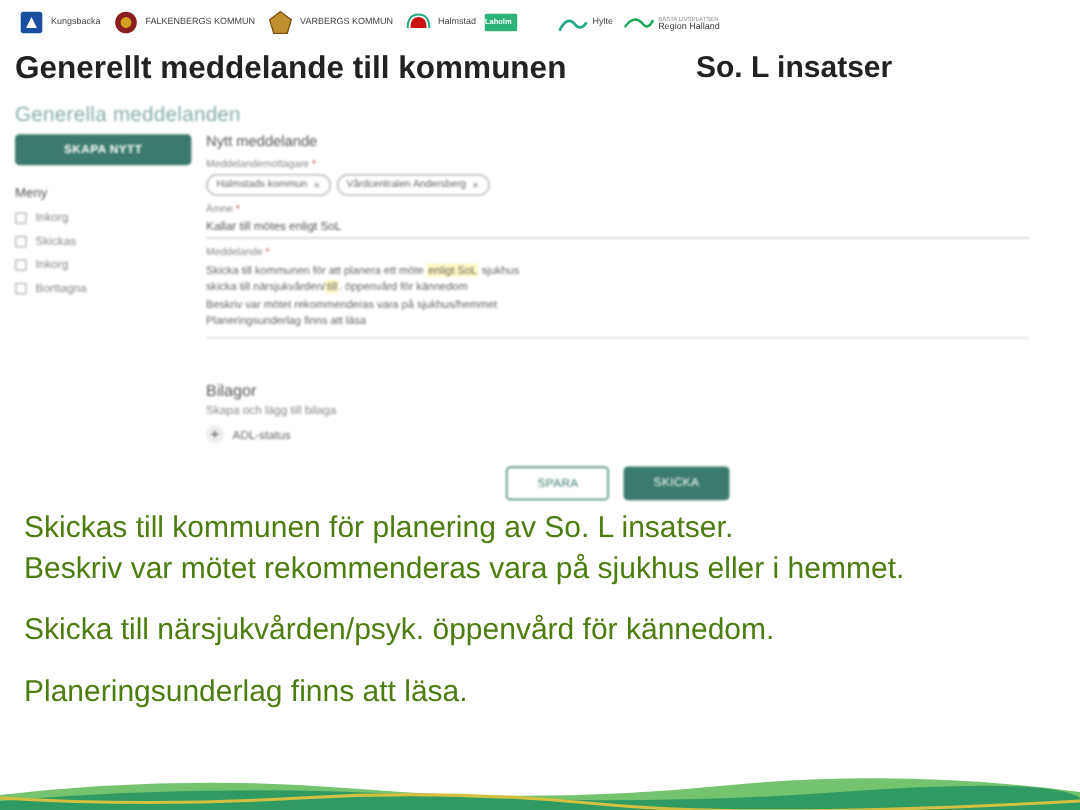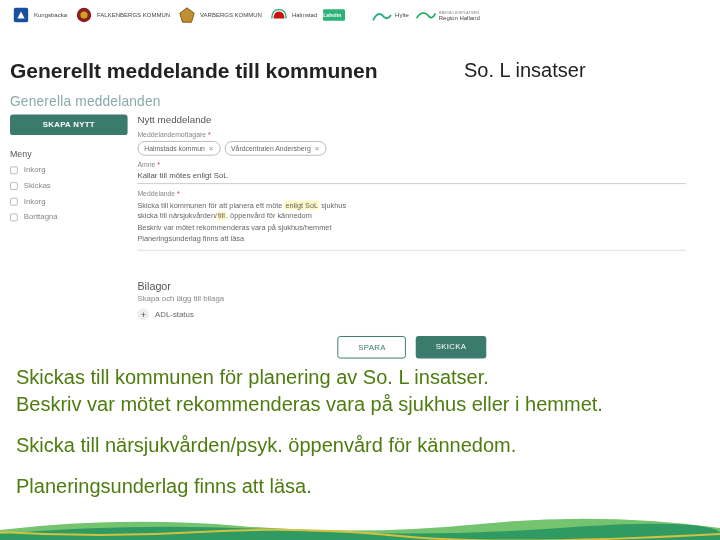--- a/index.html
+++ b/index.html
@@ -1,22 +1,22 @@
 <!DOCTYPE html>
 <html><head>
 <meta charset="utf-8">
 <style>
   * { box-sizing: border-box; margin: 0; padding: 0; }
   body { font-family: Arial, Helvetica, sans-serif; width: 720px; height: 540px; background: #fff; position: relative; overflow: hidden; }
   .logos { display: flex; align-items: center; gap: 6px; padding: 6px 10px 4px; }
   .logo { display: flex; align-items: center; gap: 2px; font-size: 6px; color: #444; }
   .logo svg { width: 22px; height: 18px; }
-  .title-row { display: flex; padding: 6px 10px 8px; margin-top: 25px; }
+  .title-row { display: flex; padding: 6px 10px 8px; }
   .title-left { flex: 0 0 64%; font-size: 21px; font-weight: 600; color: #222; }
-  .title-right { flex: 1; font-size: 20px; font-weight: 400; color: #222; padding-left: 6px; }
+  .title-right { flex: 1; font-size: 20px; font-weight: 700; color: #222; padding-left: 6px; }
   .content { display: flex; padding: 0 10px; flex-direction: column; }
   .app-col { flex: 0 0 64%; filter: blur(0.6px); transform: scale(0.98); transform-origin: top left; }
   .app-header { font-size: 14px; color: #8aa; padding: 2px 0 6px; font-weight: 500; letter-spacing: .2px; }
   .app-body { display: flex; gap: 10px; }
   .sidebar { width: 120px; }
   .skapa-btn { background: #3b7b6d; color: #fff; font-size: 8px; font-weight: 700; padding: 6px 10px; border-radius: 3px; text-align: center; margin-bottom: 14px; letter-spacing: .3px; }
   .menu-label { font-size: 9px; color: #555; margin-bottom: 6px; }
   .menu-item { display: flex; align-items: center; gap: 6px; font-size: 8px; color: #888; margin: 7px 0; }
   .menu-item .mi-icon { width: 8px; height: 8px; border: 1px solid #bbb; border-radius: 1px; }
   .main { flex: 1; padding-right: 10px; }

